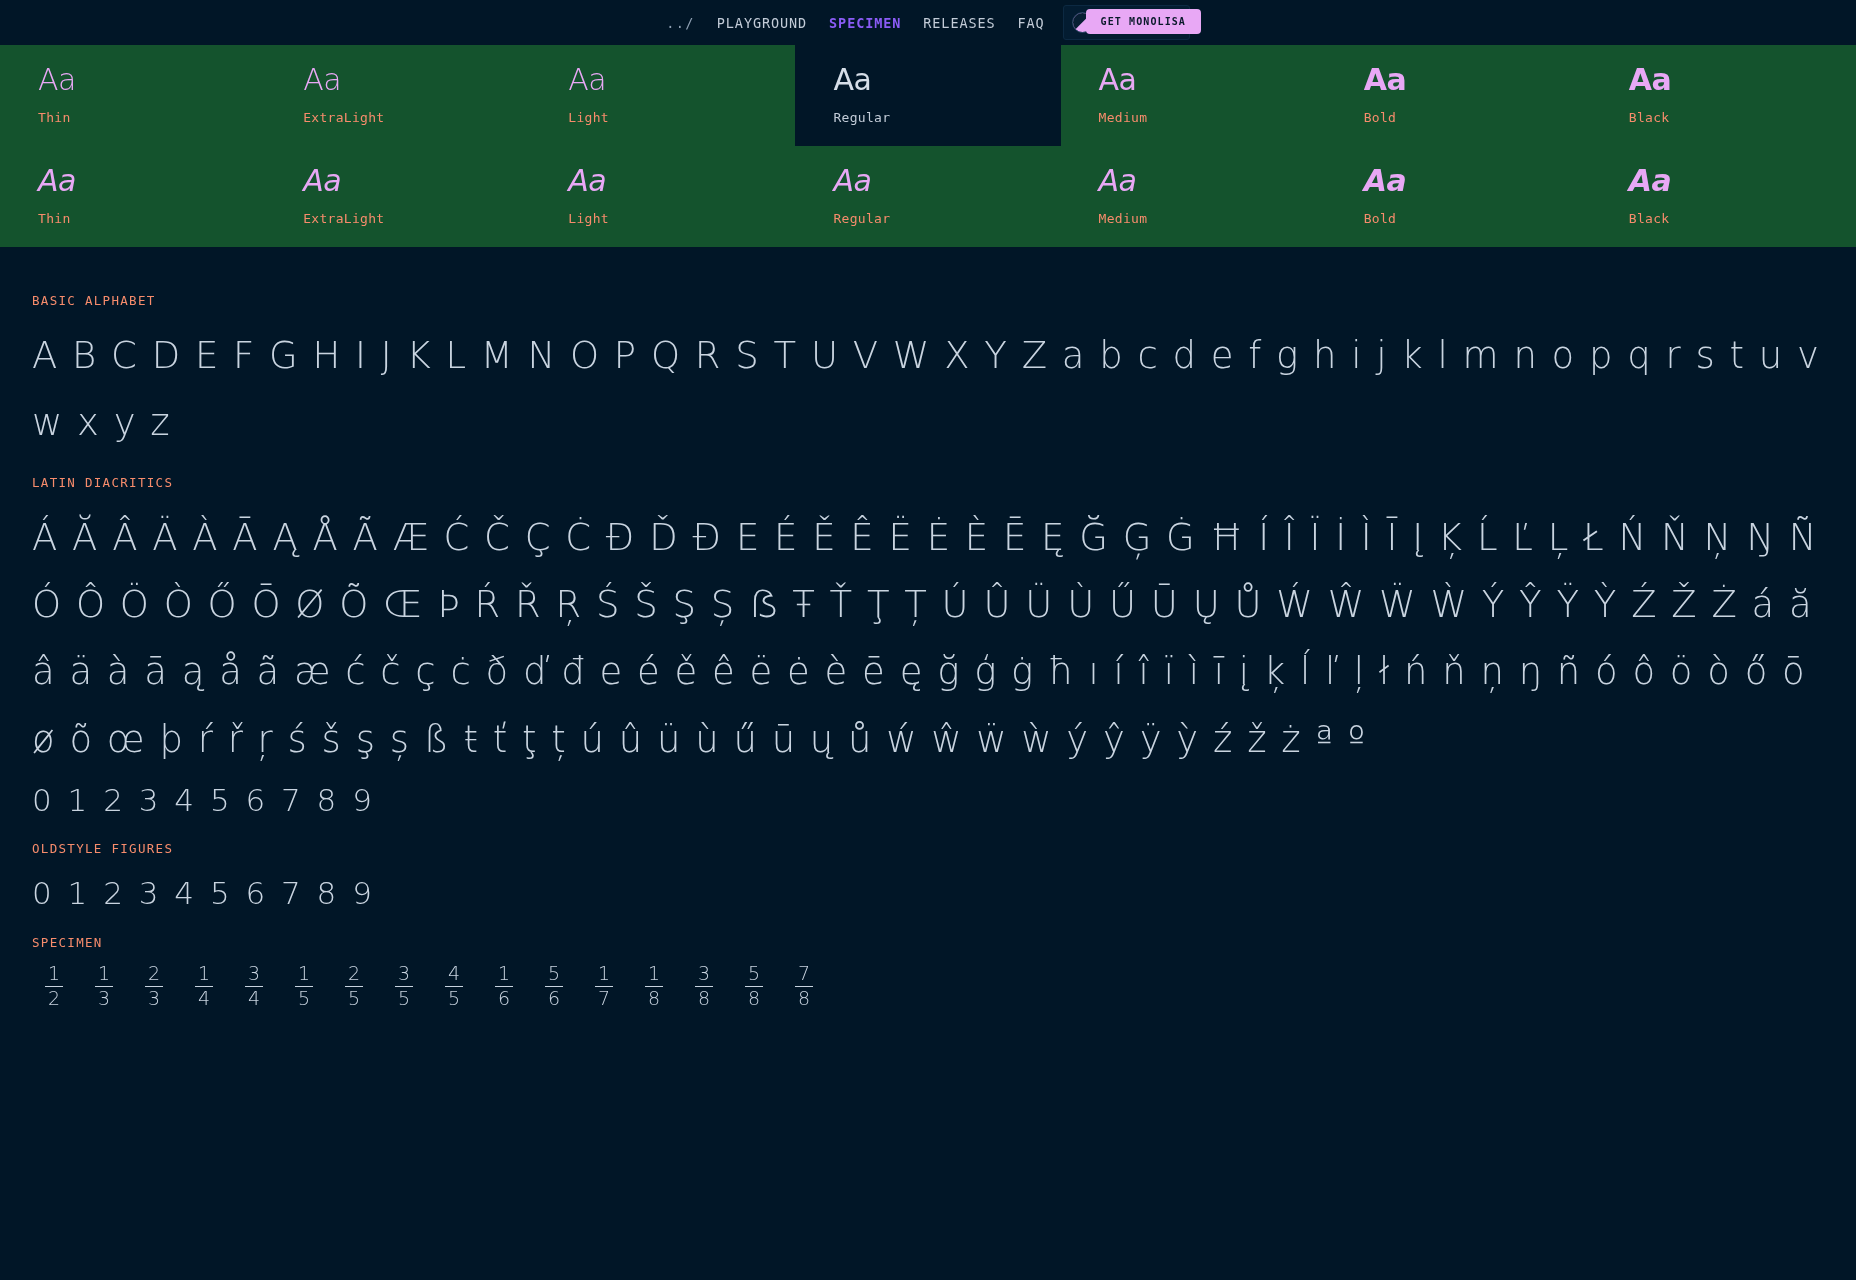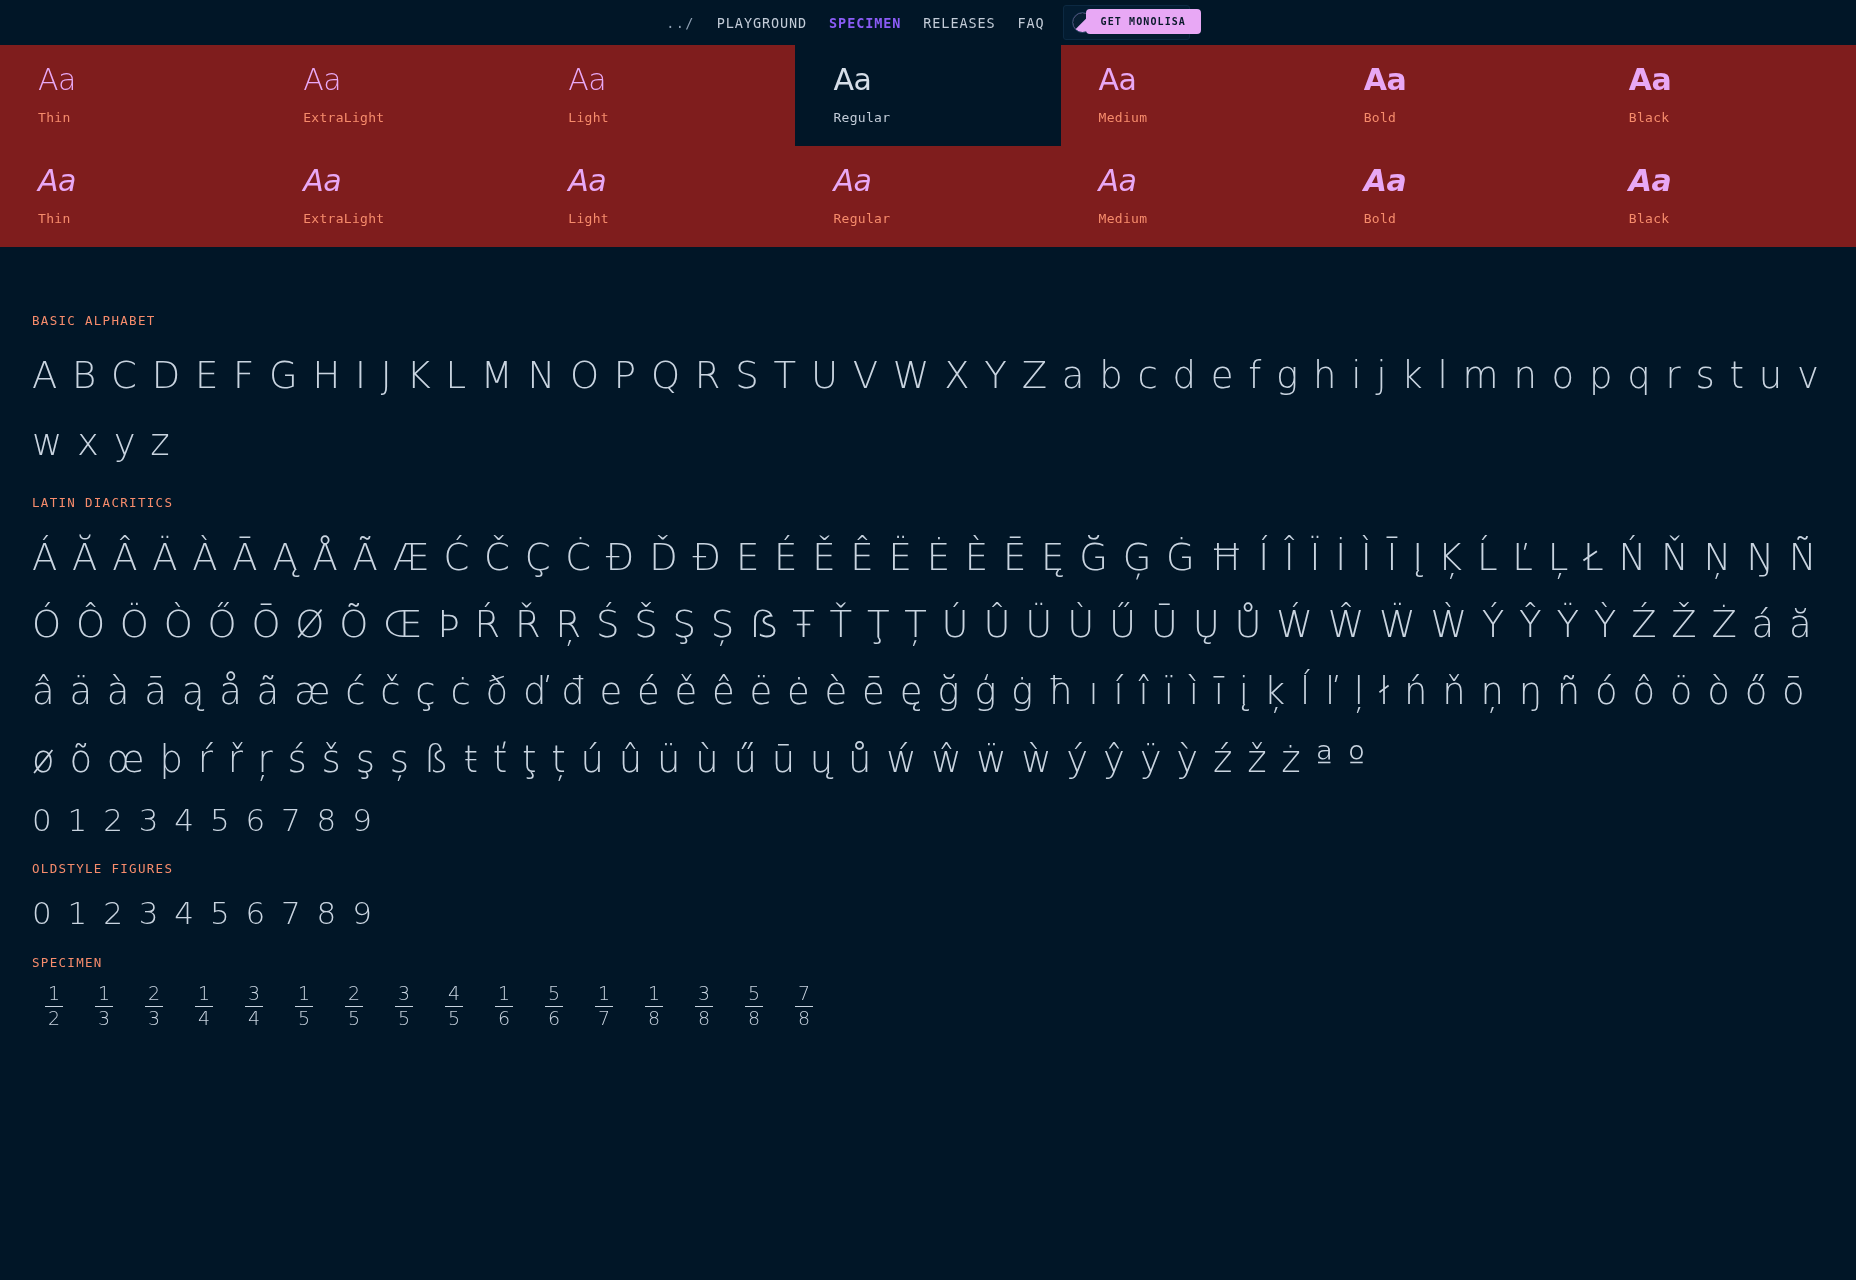--- a/index.html
+++ b/index.html
@@ -91,21 +91,21 @@
     font-family: "DejaVu Sans Mono", "Liberation Mono", monospace;
     font-size: 10px;
     letter-spacing: 1.1px;
     font-weight: bold;
     cursor: pointer;
     white-space: nowrap;
   }
 
   
   .weight-grid {
-    background: #7f1d1d;
+    background: #14532d;
     display: grid;
     grid-template-columns: repeat(7, 1fr);
     grid-auto-rows: 101px;
     position: relative;
   }
 
   .weight-cell {
     padding: 18px 0 0 38px;
     cursor: pointer;
     position: relative;
@@ -137,21 +137,20 @@
   .w-light      { font-weight: 300; }
   .w-regular    { font-weight: 400; }
   .w-medium     { font-weight: 500; }
   .w-bold       { font-weight: 700; }
   .w-black      { font-weight: 900; }
   .italic .weight-sample { font-style: italic; }
 
   
   .content {
     padding: 28px 32px 0 32px;
-    margin-top: 20px;
   }
 
   .section { margin-bottom: 4px; }
 
   .section-title {
     font-family: "DejaVu Sans Mono", "Liberation Mono", monospace;
     font-size: 12.5px;
     letter-spacing: 1.3px;
     color: #f78c6c;
     margin-bottom: 14px;

